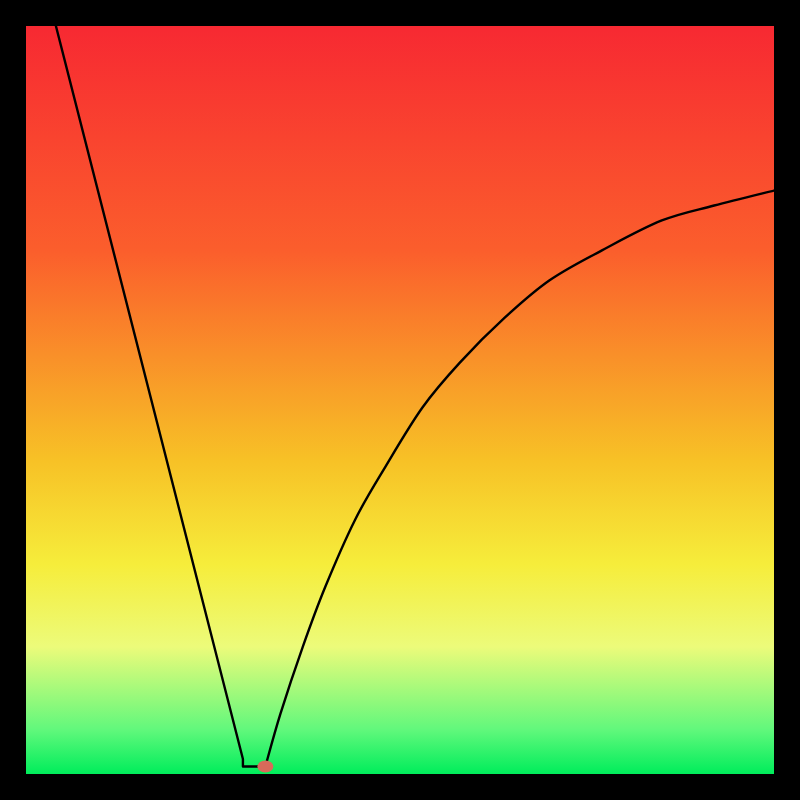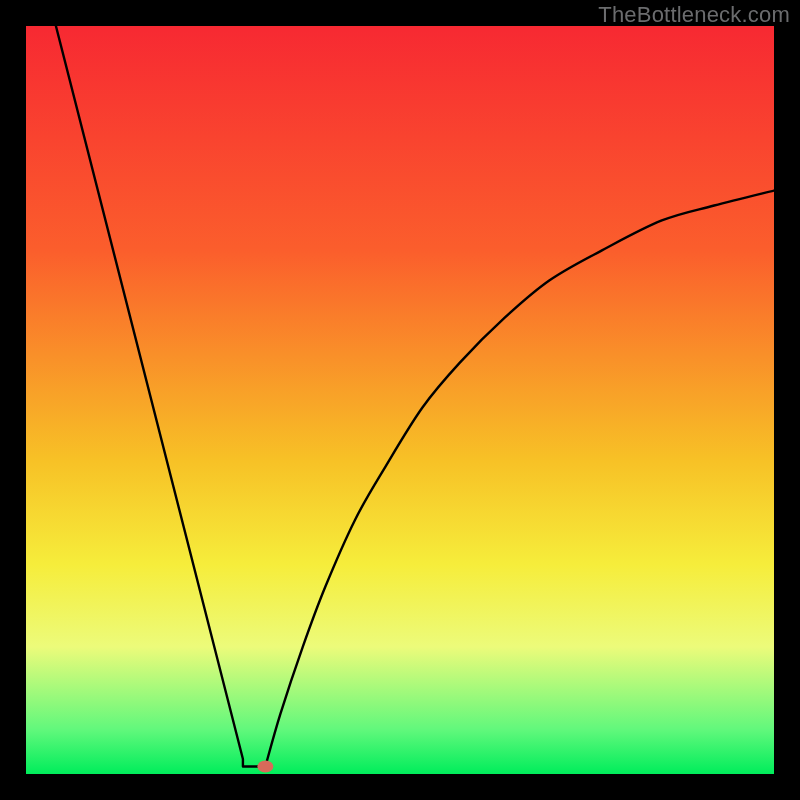--- a/index.html
+++ b/index.html
@@ -65,15 +65,14 @@
       <rect x="0" y="0" width="748" height="748" fill="url(#bg)"></rect>
     </svg>
 
     <svg class="curve" viewBox="0 0 748 748" preserveAspectRatio="none">
       <path id="bottleneck-path" fill="none" stroke="#000" stroke-width="2.4" stroke-linejoin="round" stroke-linecap="round" d="M 29.92 0.00 L 216.92 733.04 L 216.92 740.52 L 239.36 740.52 C 243.10 740.52 236.87 749.25 239.36 740.52 C 241.85 731.79 248.09 708.11 254.32 688.16 C 260.55 668.21 269.28 642.03 276.76 620.84 C 284.24 599.65 290.47 582.19 299.20 561.00 C 307.93 539.81 319.15 513.63 329.12 493.68 C 339.09 473.73 347.82 460.02 359.04 441.32 C 370.26 422.62 383.97 398.93 396.44 381.48 C 408.91 364.03 420.13 351.56 433.84 336.60 C 447.55 321.64 463.76 305.43 478.72 291.72 C 493.68 278.01 507.39 265.54 523.60 254.32 C 539.81 243.10 557.26 234.37 575.96 224.40 C 594.66 214.43 617.10 201.96 635.80 194.48 C 654.50 187.00 669.46 184.51 688.16 179.52 C 706.86 174.53 738.03 167.05 748.00 164.56"></path>
       <ellipse id="min-marker" fill="#d86a5a" cx="239.36" cy="740.52" rx="8" ry="6"></ellipse>
     </svg>
 
   </div>
 
-  <div class="watermark">TheBottleneck.com</div>
 
 </div>
 
 </body></html>

